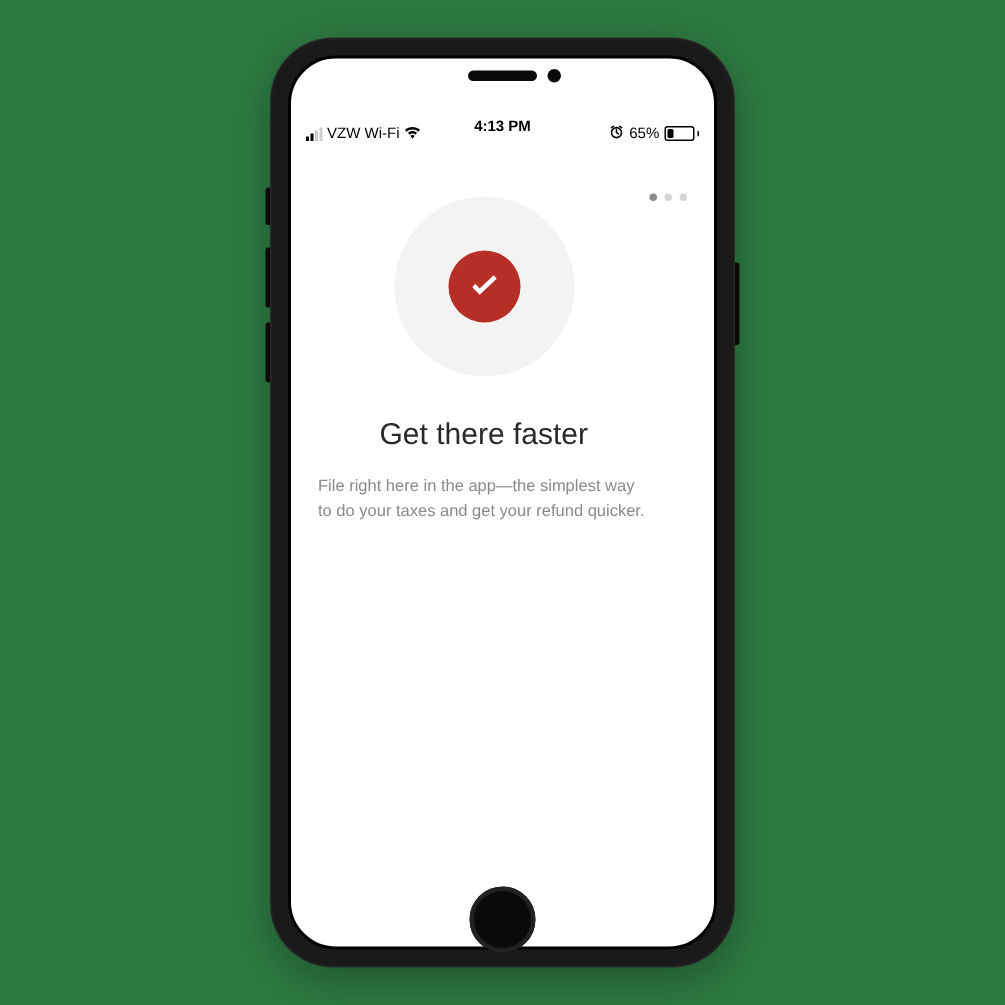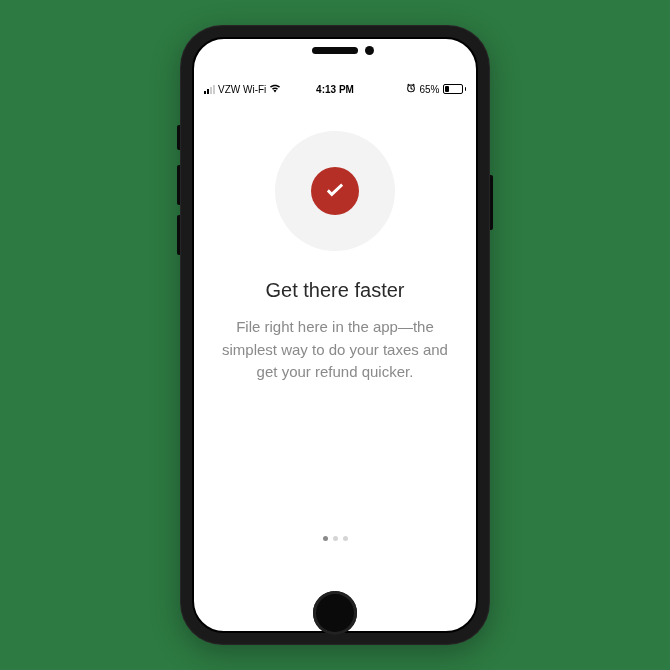--- a/index.html
+++ b/index.html
@@ -101,21 +101,20 @@
     box-shadow: inset 0 0 0 3px #222;
   }
   .status-bar {
     position: absolute;
     top: 40px;
     left: 0;
     width: 100%;
     height: 20px;
     display: flex;
     justify-content: space-between;
-    align-items: center;
     padding: 0 10px;
     font-size: 10px;
     color: #000;
     font-weight: 500;
   }
   .status-left, .status-right {
     display: flex;
     align-items: center;
     gap: 3px;
   }
@@ -166,21 +165,21 @@
     border-radius: 0 1px 1px 0;
   }
   .alarm-icon svg { width:10px; height:10px; }
   .app-content {
     position: absolute;
     top: 60px;
     bottom: 62px;
     left: 0;
     right: 0;
     display: flex;
-    flex-direction: column;
+    flex-direction: row;
     padding: 20px 18px 12px;
   }
   .hero {
     flex: 1;
     display: flex;
     flex-direction: column;
     align-items: center;
     padding-top: 12px;
   }
   .circle-outer {
@@ -203,24 +202,23 @@
   }
   .circle-inner svg { width: 26px; height: 26px; }
   .headline {
     margin-top: 28px;
     font-size: 20px;
     color: #2a2a2a;
     font-weight: 400;
   }
   .subtext {
     margin-top: 14px;
-    font-size: 15px;
+    font-size: 11px;
     line-height: 1.5;
     color: #8a8a8a;
-    text-align: center;
     max-width: 230px;
   }
   .pagination {
     display: flex;
     gap: 5px;
     justify-content: center;
     margin: 10px 0 16px;
   }
   .pagination span {
     width: 5px;

